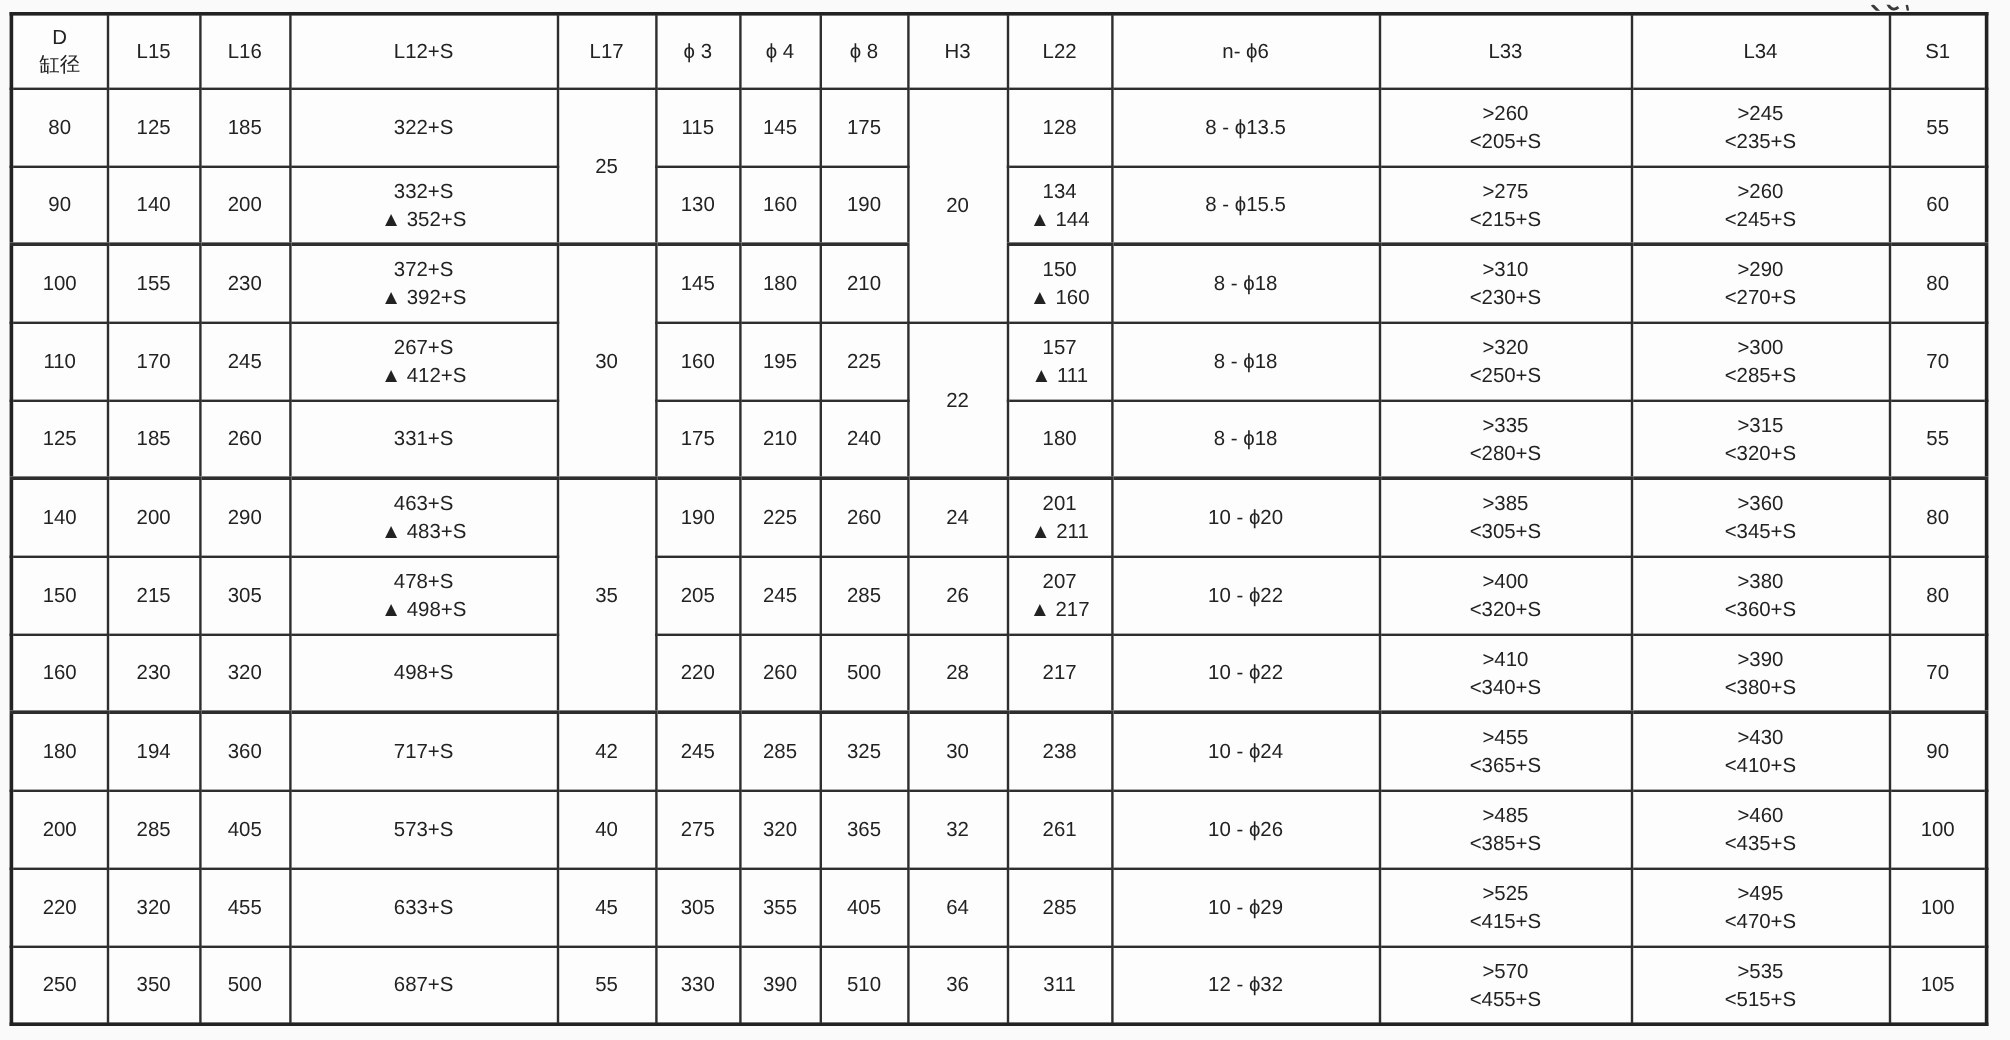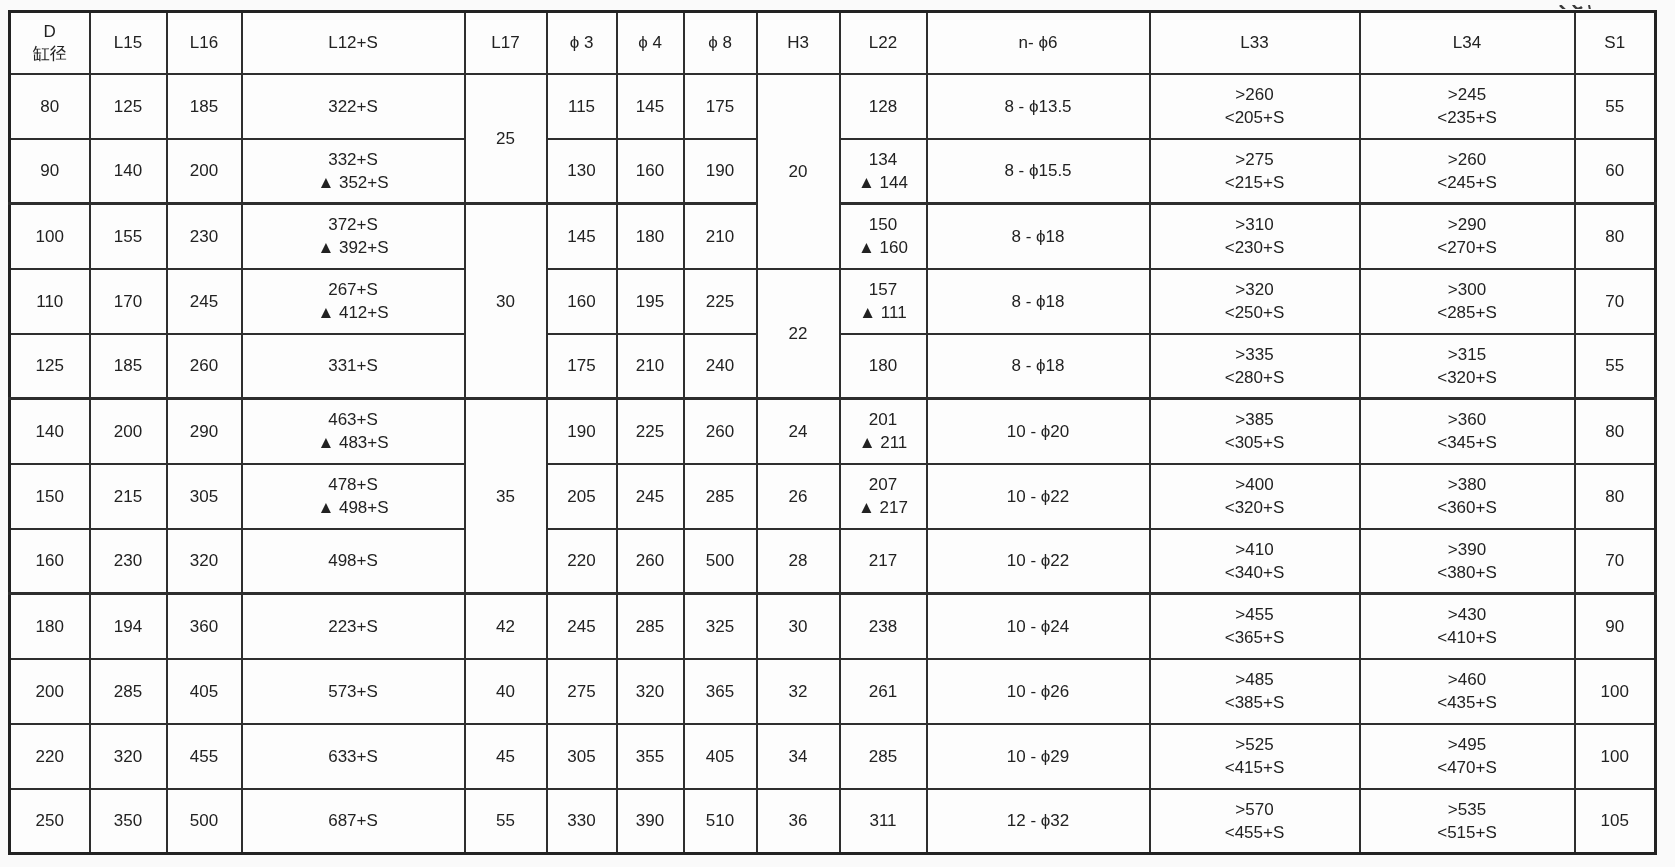--- a/index.html
+++ b/index.html
@@ -464,21 +464,21 @@
           <td>
             <div class="cl">180</div>
           </td>
           <td>
             <div class="cl">194</div>
           </td>
           <td>
             <div class="cl">360</div>
           </td>
           <td>
-            <div class="cl">223+S</div>
+            <div class="cl">717+S</div>
           </td>
           <td>
             <div class="cl">42</div>
           </td>
           <td>
             <div class="cl">245</div>
           </td>
           <td>
             <div class="cl">285</div>
           </td>
@@ -571,21 +571,21 @@
           <td>
             <div class="cl">305</div>
           </td>
           <td>
             <div class="cl">355</div>
           </td>
           <td>
             <div class="cl">405</div>
           </td>
           <td>
-            <div class="cl">34</div>
+            <div class="cl">64</div>
           </td>
           <td>
             <div class="cl">285</div>
           </td>
           <td>
             <div class="cl">10 - ϕ29</div>
           </td>
           <td>
             <div class="cl">&gt;525</div>
             <div class="cl">&lt;415+S</div>

